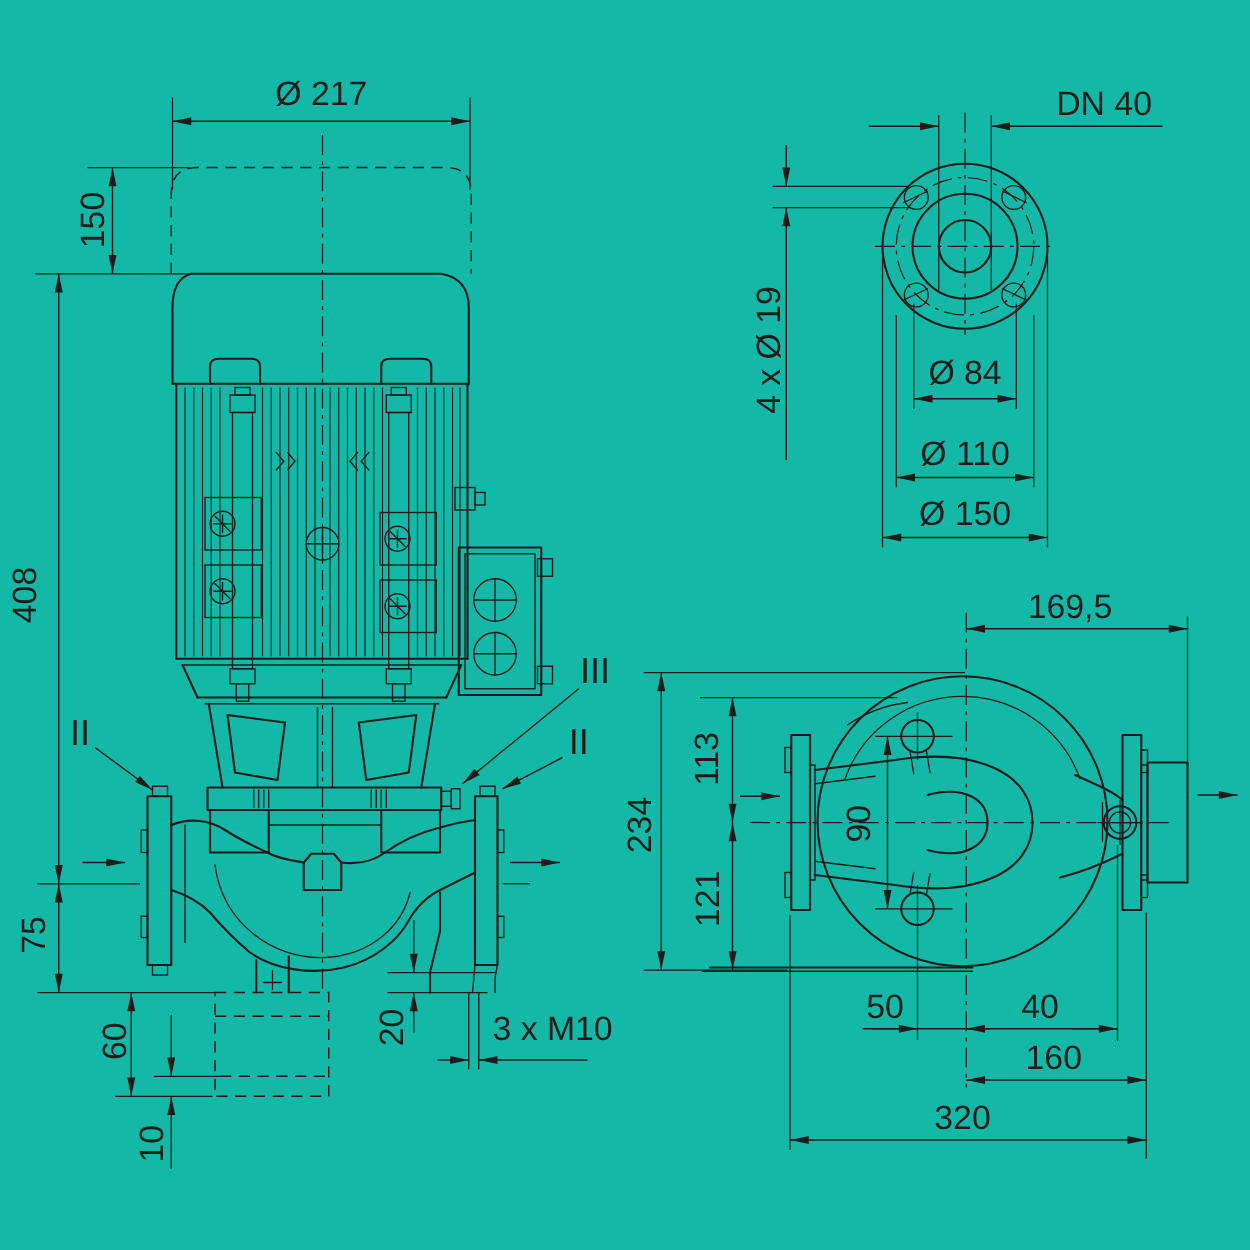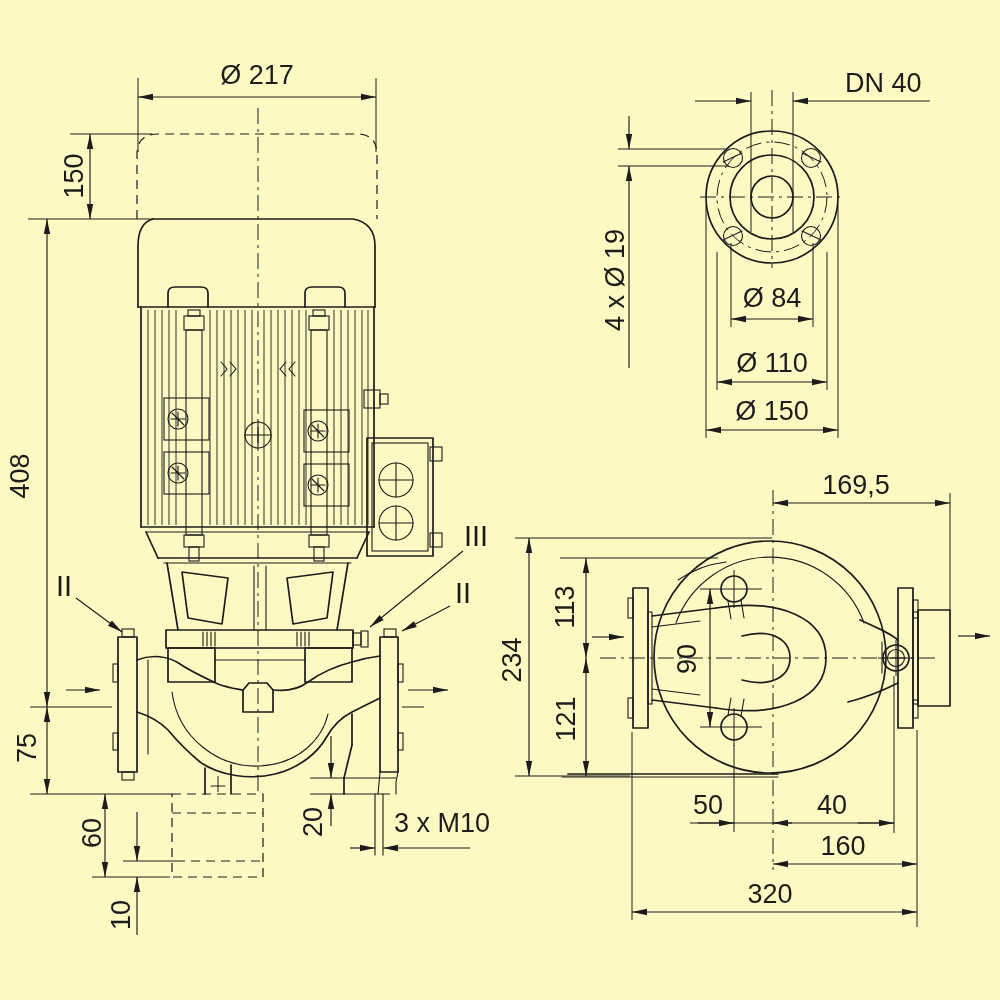--- a/index.html
+++ b/index.html
@@ -1,16 +1,16 @@
 <!DOCTYPE html>
 <html><head>
 <meta charset="utf-8">
 <style>
   html,body{margin:0;padding:0;background:#ffffff;}
-  .stage{position:relative;width:1000px;height:1000px;background:#fef9c3;overflow:hidden;
+  .stage{position:relative;width:1000px;height:1000px;background:#14b8a6;overflow:hidden;
          font-family:"Liberation Sans", sans-serif;}
   svg{display:block;}
   .obj{stroke:#1c1c1c;stroke-width:1.7;fill:none;stroke-linecap:round;stroke-linejoin:round;}
   .obj2{stroke:#1c1c1c;stroke-width:1.1;fill:none;stroke-linecap:round;}
   .fin{stroke:#1c1c1c;stroke-width:0.9;fill:none;}
   .dim{stroke:#1c1c1c;stroke-width:1.15;fill:none;}
   .ext{stroke:#1c1c1c;stroke-width:1.0;fill:none;}
   .cl{stroke:#1c1c1c;stroke-width:1.0;fill:none;stroke-dasharray:16 5 3 5;}
   .dash{stroke:#1c1c1c;stroke-width:1.2;fill:none;stroke-dasharray:9 6;}
   .lbl{font-family:"Liberation Sans", sans-serif;font-size:27px;fill:#1c1c1c;}

